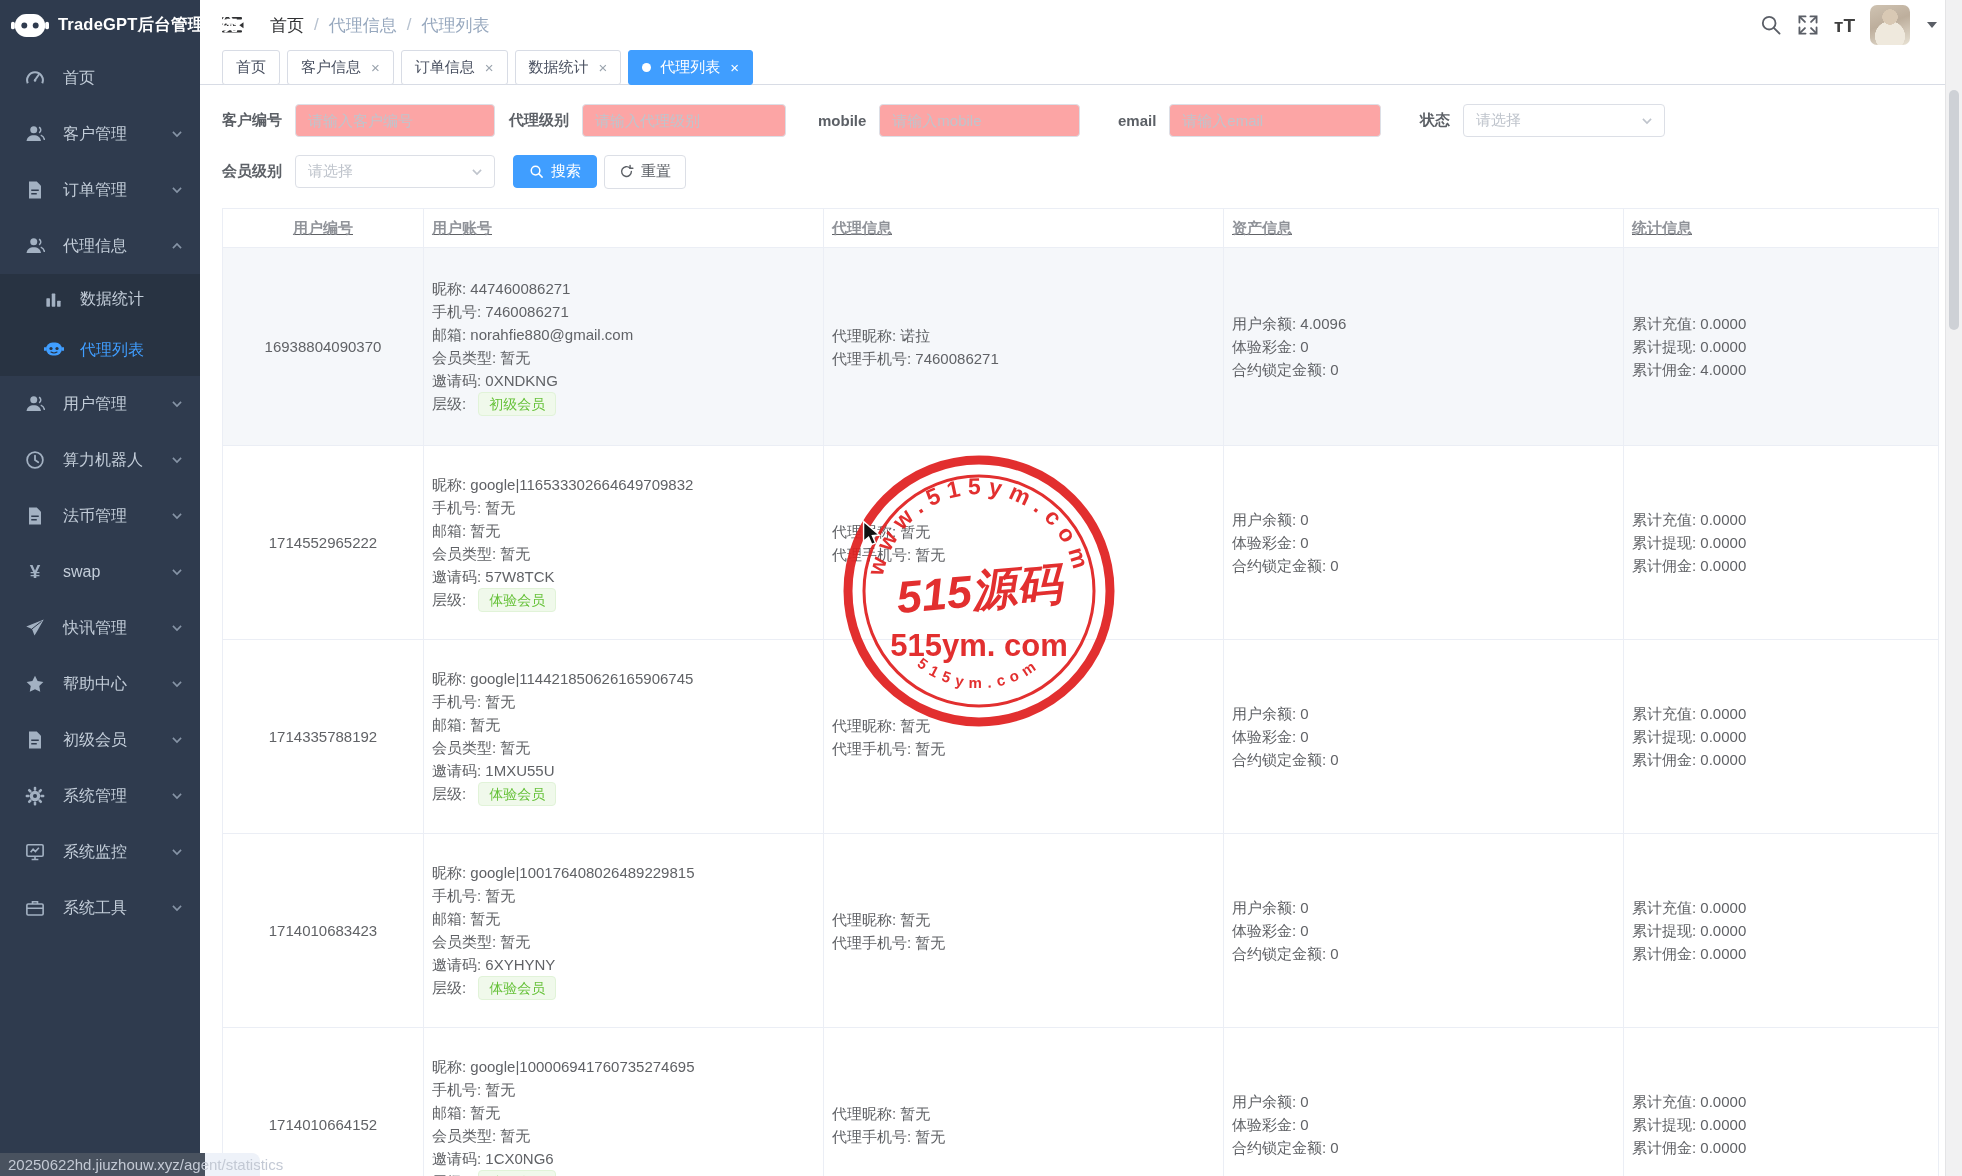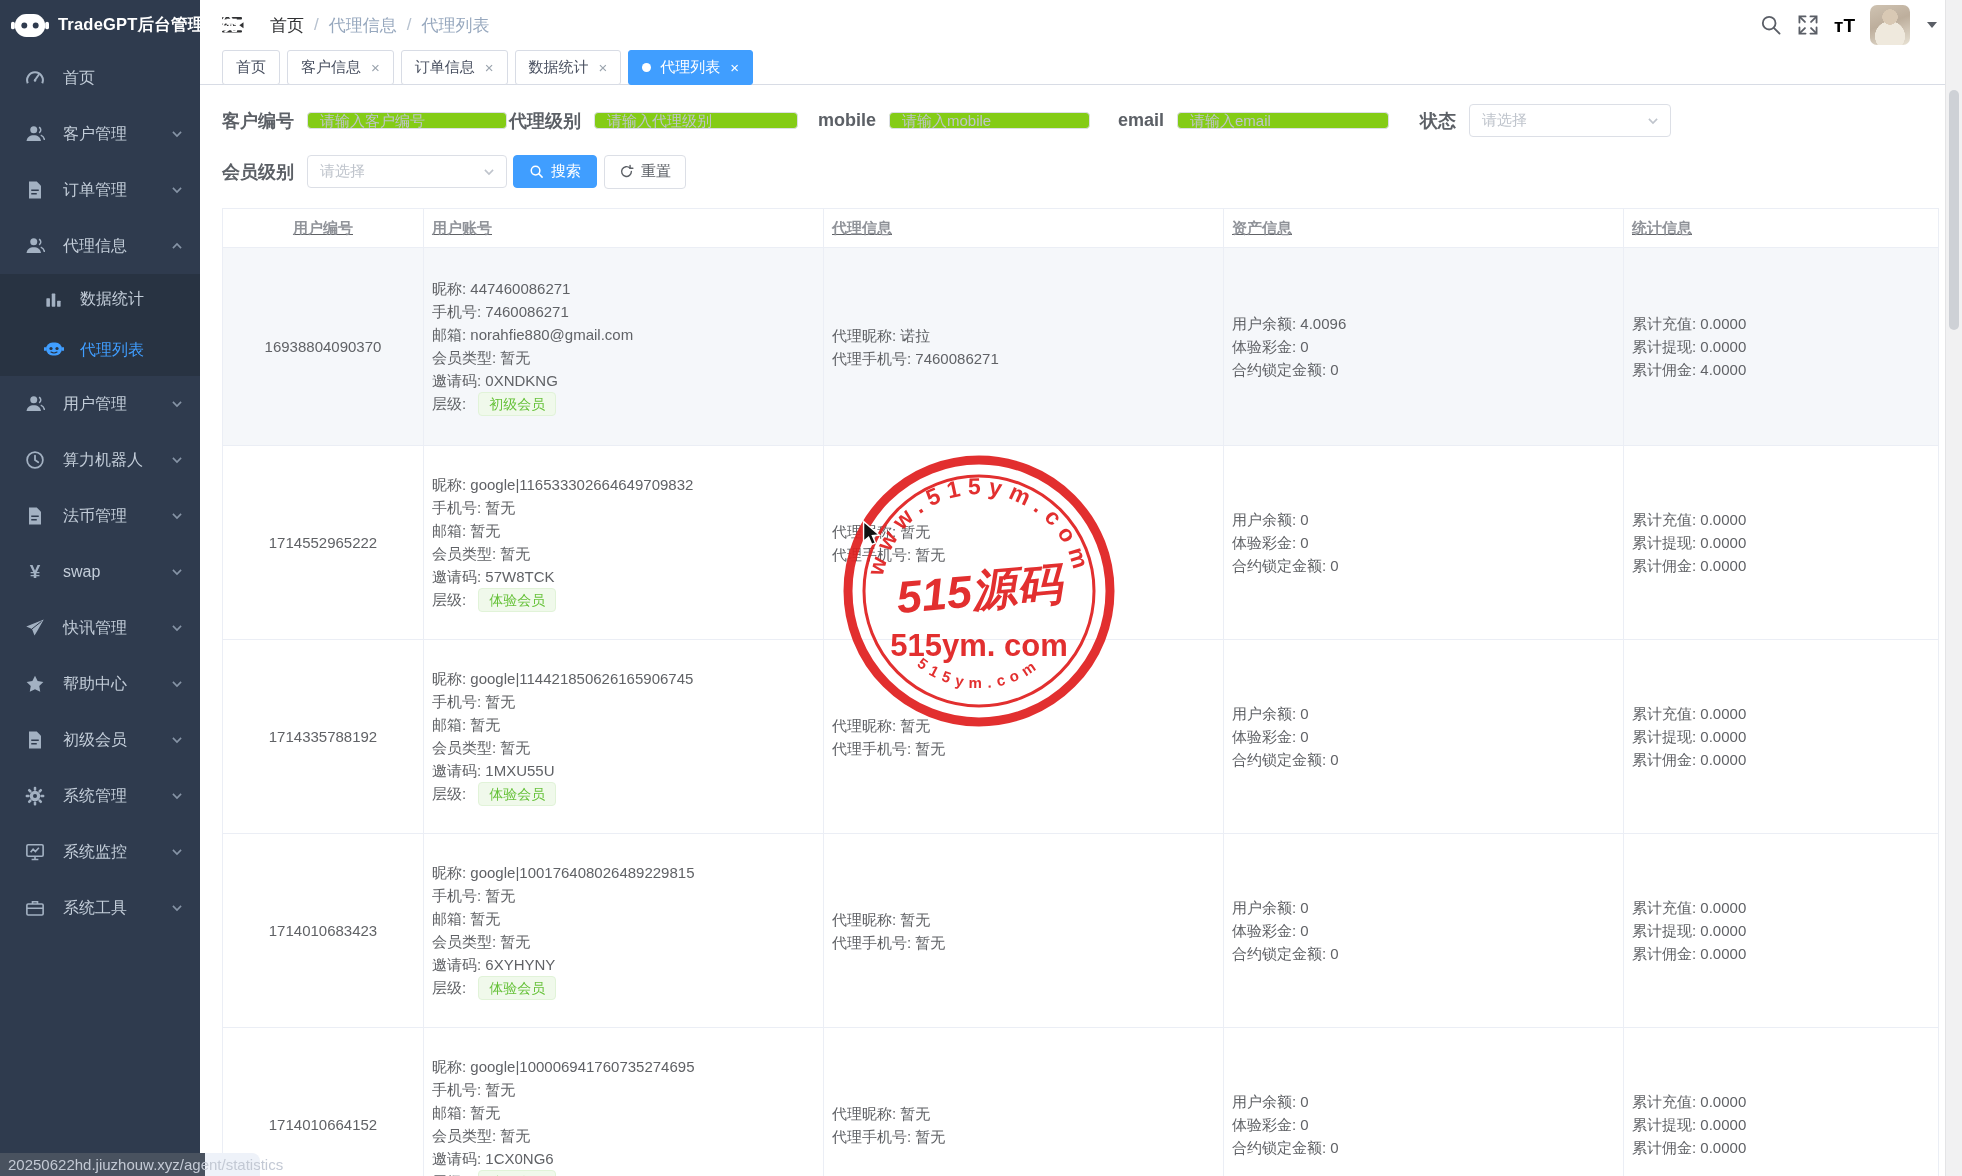--- a/index.html
+++ b/index.html
@@ -24,21 +24,21 @@
   
   .header{position:absolute;left:200px;top:0;width:1745px;height:50px;background:#fff;
           display:flex;align-items:center;z-index:10;}
   .hamburger{margin-left:22px;width:22px;height:18px;color:#303133;cursor:pointer;flex:none;}
   .breadcrumb{margin-left:26px;font-size:17px;display:flex;align-items:center;gap:10px;white-space:nowrap;}
   .crumb-home{color:#303133;font-weight:500;}
   .crumb{color:#97a8be;}
   .crumb-sep{color:#b6c1cf;font-weight:400;}
   .header-right{margin-left:auto;display:flex;align-items:center;gap:15px;margin-right:8px;}
   .hicon{width:22px;height:22px;color:#5a5e66;cursor:pointer;}
-  .fticon{font-size:19px;color:#000000;font-weight:700;cursor:pointer;line-height:1;}
+  .fticon{font-size:19px;color:#404040;font-weight:700;cursor:pointer;line-height:1;}
   .avatar{width:40px;height:40px;border-radius:7px;cursor:pointer;
           background:
             radial-gradient(circle at 50% 30%,#d9c9b4 0 22%,transparent 23%),
             radial-gradient(circle at 50% 78%,#efe9dd 0 40%,transparent 41%),
             linear-gradient(160deg,#cfc3b2 0%,#bdae9c 45%,#e8e2d4 100%);}
   .caret{width:0;height:0;border-left:5px solid transparent;border-right:5px solid transparent;
          border-top:6px solid #5a5e66;margin-left:2px;cursor:pointer;}
 
   
   .tabbar{position:absolute;left:200px;top:50px;width:1745px;height:35px;background:#fff;
@@ -47,23 +47,23 @@
   .tab{height:33px;display:inline-flex;align-items:center;padding:0 13px;border:1px solid #d8dce5;
        border-radius:3px;margin-right:7px;font-size:15px;color:#495060;background:#fff;cursor:pointer;white-space:nowrap;}
   .tab .dot{width:9px;height:9px;border-radius:50%;background:#fff;margin-right:9px;}
   .tab .x{margin-left:10px;font-size:15px;color:#9aa3ad;line-height:1;cursor:pointer;}
   .tab.active{background:#409eff;border-color:#409eff;color:#fff;}
   .tab.active .x{color:#fff;}
 
   
   .content{position:absolute;left:200px;top:85px;width:1745px;height:1091px;background:#fff;overflow:hidden;}
   .fgroup{position:absolute;display:flex;align-items:center;height:33px;}
-  .flabel{font-size:18px;font-weight:700;color:#5c6066;margin-right:13px;white-space:nowrap;text-align:center;}
-  .finput{height:17px;width:100%;box-sizing:border-box;border:1px solid #dcdfe6;border-radius:4px;
-          padding:5px 12px;font-size:15px;color:#606266;background:#84cc16;outline:none;
+  .flabel{font-size:15px;font-weight:700;color:#5c6066;margin-right:13px;white-space:nowrap;text-align:center;}
+  .finput{height:33px;width:100%;box-sizing:border-box;border:1px solid #dcdfe6;border-radius:4px;
+          padding:5px 12px;font-size:15px;color:#606266;background:#fca5a5;outline:none;
           font-family:"Liberation Sans","DejaVu Sans",sans-serif;}
   .finput::placeholder{color:#bfc4cc;}
   .fselect{height:33px;box-sizing:border-box;border:1px solid #dcdfe6;border-radius:4px;background:#fff;
            display:flex;align-items:center;justify-content:space-between;padding:0 10px 0 12px;cursor:pointer;}
   .fselect .ph{color:#bfc4cc;font-size:15px;}
   .fselect .chev{width:14px;height:14px;color:#bfc4cc;}
   .btn{height:33px;display:inline-flex;align-items:center;gap:7px;border-radius:4px;font-size:15px;
        cursor:pointer;box-sizing:border-box;}
   .btn-primary{background:#409eff;border:1px solid #409eff;color:#fff;padding:0 15px;}
   .btn-plain{background:#fff;border:1px solid #dcdfe6;color:#5c6066;padding:16px 14px;}

